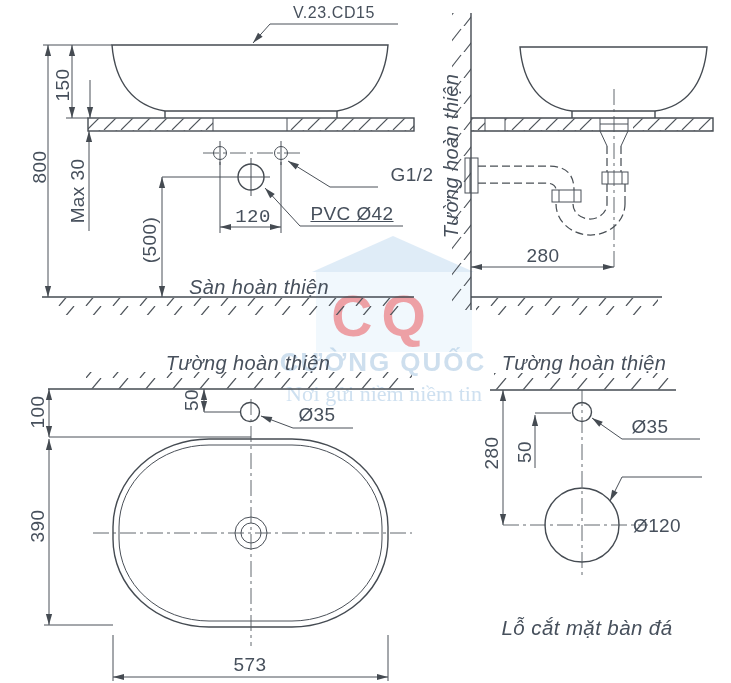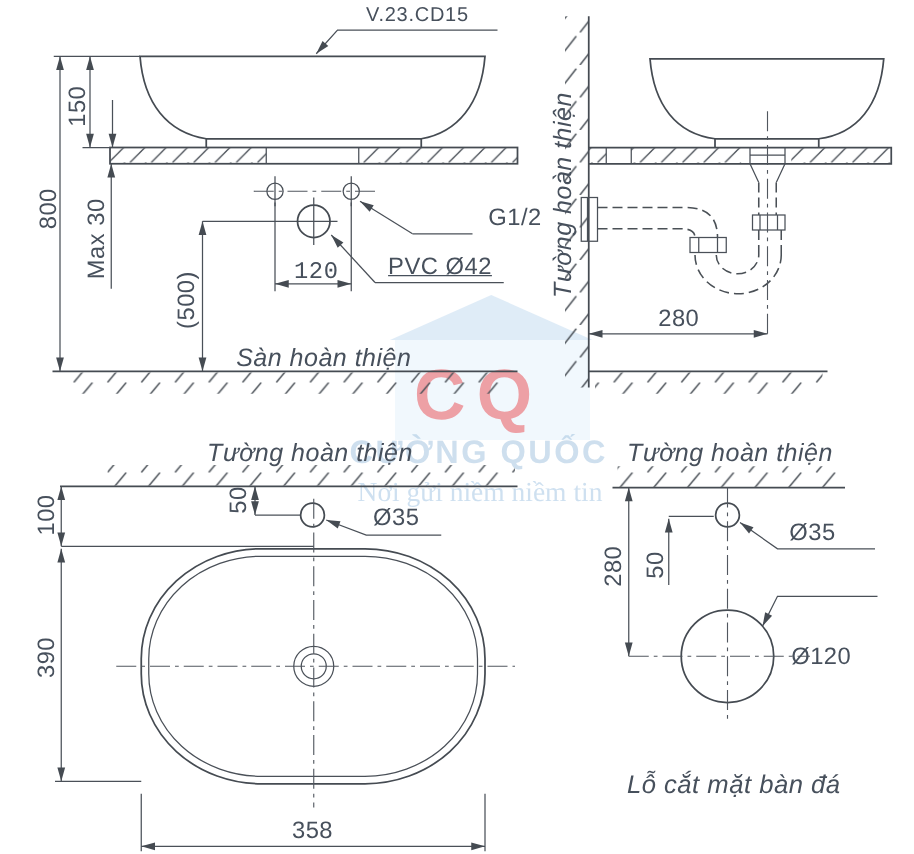--- a/index.html
+++ b/index.html
@@ -184,21 +184,21 @@
   <div class="t lbl" style="left:259px;top:287px;">Sàn hoàn thiện</div>
 
   <div class="t rot lbl" style="left:451px;top:156px;">Tường hoàn thiện</div>
   <div class="t" style="left:543px;top:256px;">280</div>
 
   <div class="t lbl" style="left:248px;top:363px;">Tường hoàn thiện</div>
   <div class="t rot" style="left:38px;top:412px;">100</div>
   <div class="t rot" style="left:192px;top:400px;">50</div>
   <div class="t" style="left:317px;top:415px;">Ø35</div>
   <div class="t rot" style="left:38px;top:526px;">390</div>
-  <div class="t" style="left:250px;top:665px;">358</div>
+  <div class="t" style="left:250px;top:665px;">573</div>
 
   <div class="t lbl" style="left:584px;top:363px;">Tường hoàn thiện</div>
   <div class="t rot" style="left:492px;top:453px;">280</div>
   <div class="t rot" style="left:525px;top:452px;">50</div>
   <div class="t" style="left:650px;top:427px;">Ø35</div>
   <div class="t" style="left:657px;top:478px;margin-top:48px;">Ø120</div>
   <div class="t cap" style="left:587px;top:597px;margin-top:31px;">Lỗ cắt mặt bàn đá</div>
 
 </div>
 

